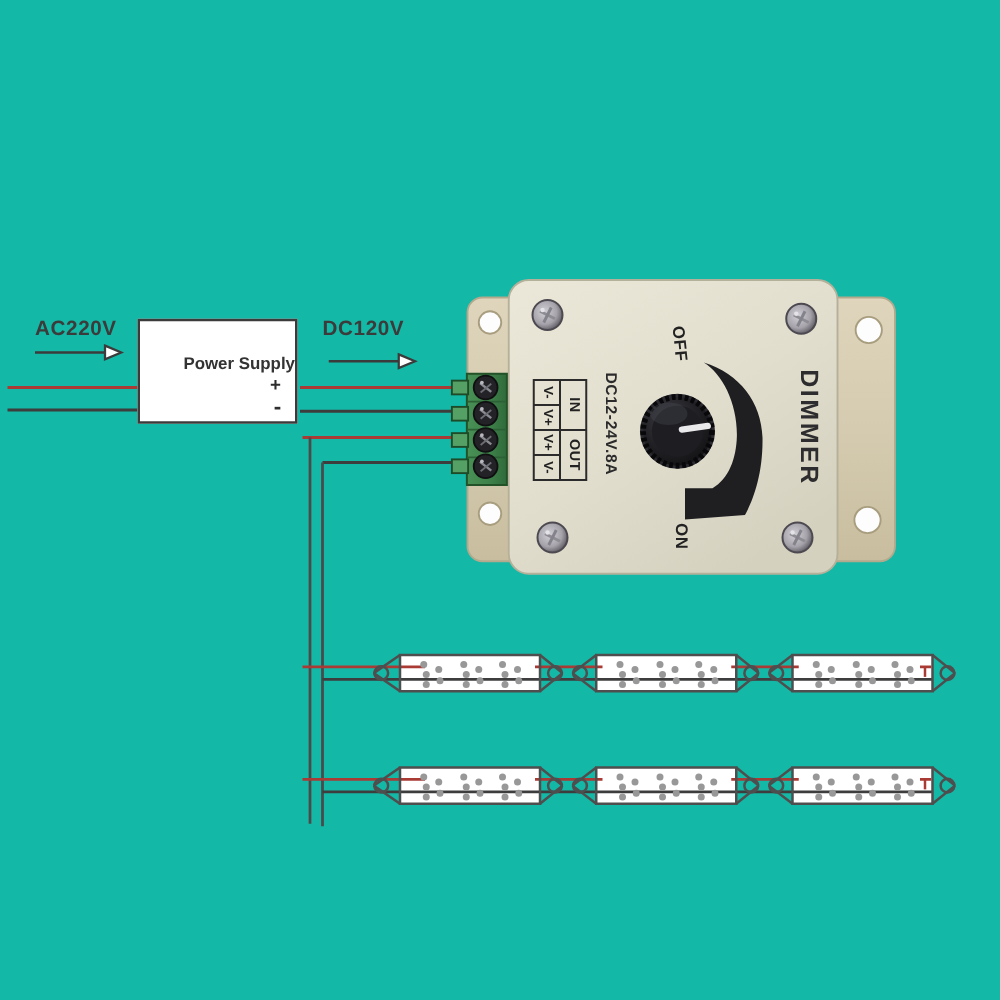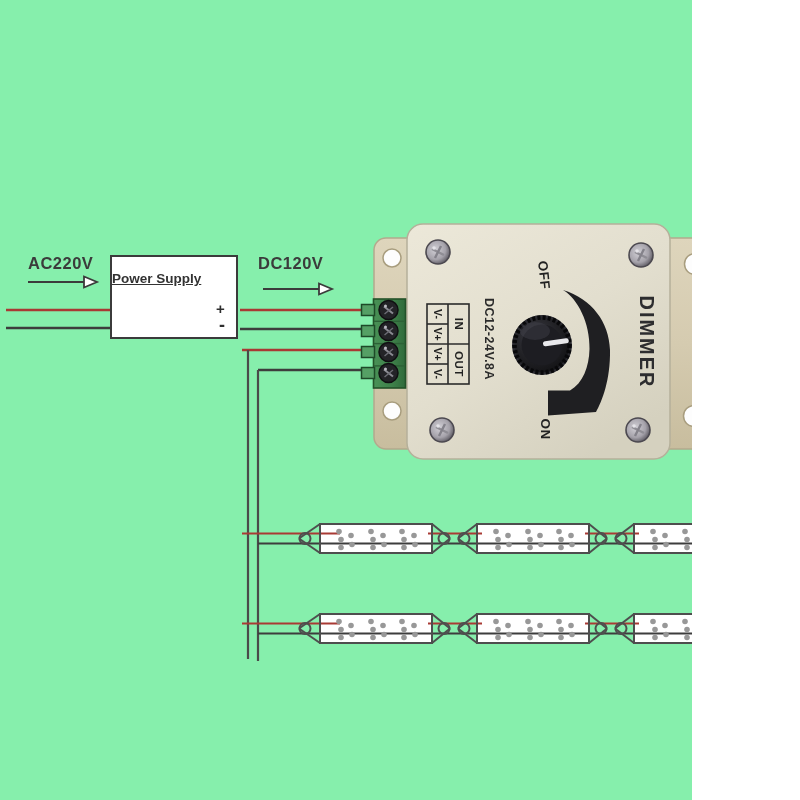--- a/index.html
+++ b/index.html
@@ -1,28 +1,28 @@
 <!DOCTYPE html>
 <html><head>
 <meta charset="utf-8">
 <style>
   html,body{margin:0;padding:0;background:#ffffff;}
   .canvas{
-    position:relative;width:692px;height:800px;background:#86efac;overflow:hidden;
+    position:relative;width:800px;height:800px;background:#14b8a6;overflow:hidden;
     font-family:"Liberation Sans", sans-serif;color:#3a3a3a;
   }
   svg{position:absolute;left:0;top:0;}
   .lbl{position:absolute;white-space:nowrap;}
   .flow-label{font-size:16.5px;font-weight:700;color:#3b3b3b;letter-spacing:.5px;}
   .ps-box{
     position:absolute;left:110px;top:255px;width:128px;height:84px;
     border:2.2px solid #3b3b3b;background:#ffffff;box-sizing:border-box;
   }
-  .ps-label{position:absolute;left:0;top:14px;width:100%;text-align:left;
-    font-size:13.5px;font-weight:600;color:#333;text-decoration:underline;}
+  .ps-label{position:absolute;left:0;top:26px;width:100%;text-align:right;
+    font-size:13.5px;font-weight:600;color:#333;}
   .ps-plus{position:absolute;left:216px;top:300px;font-size:15px;font-weight:700;color:#2e2e2e;}
   .ps-minus{position:absolute;left:219px;top:315px;font-size:18px;font-weight:700;color:#2e2e2e;}
   .rot{transform-origin:center;transform:translate(-50%,-50%) rotate(90deg);}
   .rating-label{font-size:12.5px;font-weight:700;color:#2b2b2b;letter-spacing:.5px;}
   .brand-label{font-size:20px;font-weight:700;color:#2d2d2f;letter-spacing:2px;}
   .knob-off,.knob-on{font-size:13.5px;font-weight:700;color:#222;letter-spacing:.5px;}
   .term-small{font-size:10.5px;font-weight:700;color:#222;}
   .term-io{font-size:11.5px;font-weight:700;color:#222;letter-spacing:.5px;}
 </style>
 </head>

